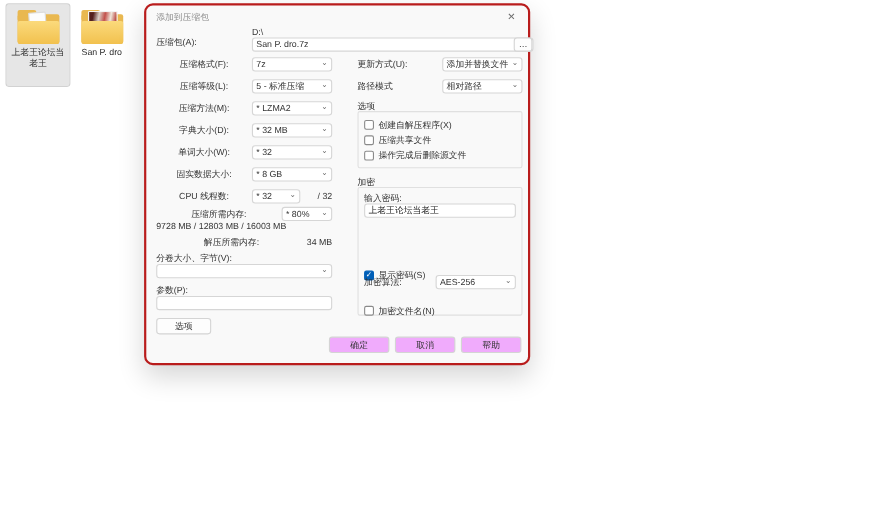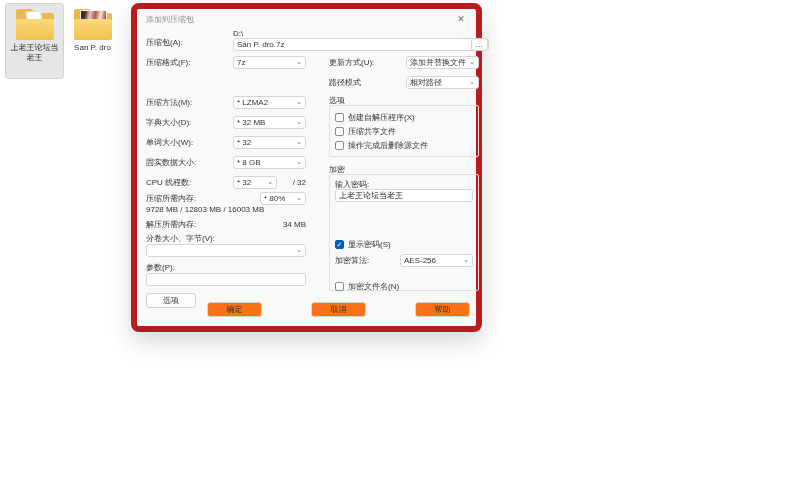--- a/index.html
+++ b/index.html
@@ -14,36 +14,36 @@
   .folder .f-tab  { position:absolute; left:2px; top:1px; width:17px; height:9px; background:#e9b850; border-radius:2px 2px 0 0; }
   .folder .f-back { position:absolute; left:2px; top:5px; right:2px; bottom:2px; background:#e9b850; border-radius:2px; }
   .folder .f-doc  { position:absolute; left:12px; top:3px; width:16px; height:15px; background:#fcfcfc; border:1px solid #dcdcdc; border-radius:1px; transform:rotate(-4deg); }
   .folder .f-photo{ position:absolute; left:8px; top:2px; width:27px; height:15px; border:1px solid #f2f2f2; border-radius:1px;
                     background:linear-gradient(100deg,#53201e 15%,#d9cfc6 35%,#c2504b 55%,#efe6da 75%,#b8413d 95%); }
   .folder .f-front{ position:absolute; left:2px; right:2px; bottom:2px; height:21px; border-radius:2px 2px 3px 3px;
                     background:linear-gradient(#fbda7c,#f2c14e); }
 
   
   .dialog { position:absolute; left:131px; top:3px; width:351px; height:329px;
-            background:#f9f9f9; border:6px solid #b91c1c; border-radius:8px;
+            background:#f9f9f9; border:2px solid #b91c1c; border-radius:8px;
             box-shadow:0 10px 24px rgba(0,0,0,.16); font-size:8px; color:#333; }
   .dlg-title { position:absolute; left:9px; top:5px; font-size:8px; color:#8f8f8f; }
   .dlg-close { position:absolute; right:9px; top:4px; width:12px; height:12px; color:#6d6d6d;
                font-size:9px; line-height:12px; text-align:center; cursor:default; }
   .lbl { color:#333; }
   .combo { display:flex; align-items:center; justify-content:space-between; background:#fff;
            border:1px solid #d6d6d6; border-radius:3px; height:13px; padding:0 3px; }
   .combo .chev { color:#6f6f6f; font-size:7px; line-height:7px; transform:translateY(-1px); }
   .tinput { background:#fff; border:1px solid #d6d6d6; border-radius:3px; height:13px; width:100%;
             font-size:8px; padding:0 3px; color:#222; font-family:inherit; outline:none; }
   .abs { position:absolute; }
 
   
   .lrow { position:absolute; left:9px; width:160px; height:13px; display:flex; align-items:center; }
-  .lrow .lbl { flex:1; }
+  .lrow .lbl { flex:1;text-align:center; }
   .lrow .combo { width:73px; }
   .mini-combo { width:44px !important; }
   .suffix { margin-left:auto; }
   .mem-detail { position:absolute; left:9px; font-size:8px; color:#333; }
   .opt-btn { position:absolute; left:9px; width:50px; height:15px; background:#fdfdfd;
              border:1px solid #d4d4d4; border-radius:3px; font-size:8px; color:#333;
              display:flex; align-items:center; justify-content:center; }
 
   
   .rrow { position:absolute; left:192px; width:150px; height:13px; display:flex; align-items:center; }
@@ -51,22 +51,22 @@
   .rrow .combo { width:73px; }
   .group-label { position:absolute; left:192px; font-size:8px; color:#333; }
   .group-box { position:absolute; left:192px; width:150px; border:1px solid #e0e0e0; border-radius:2px; }
   .checkbox { position:absolute; display:flex; align-items:center; gap:4px; }
   .cb-box { width:9px; height:9px; border:1px solid #8a8a8a; border-radius:2px; background:#fff;
             display:flex; align-items:center; justify-content:center; flex:none; }
   .cb-box.checked { background:#005fb8; border-color:#005fb8; color:#fff; font-size:7px; line-height:7px; }
 
   
   .btn-row { position:absolute; right:6px; bottom:9px; display:flex; gap:5px; }
-  .dlg-btn { width:55px; height:15px; background:#f97316; border:1px solid #d4d4d4; border-radius:3px;
-             font-size:8px; color:#333; display:flex; align-items:center; justify-content:center;margin-left:44px; }
+  .dlg-btn { width:55px; height:15px; background:#f0abfc; border:1px solid #d4d4d4; border-radius:3px;
+             font-size:8px; color:#333; display:flex; align-items:center; justify-content:center; }
 </style>
 </head>
 <body>
 
 <div class="desktop-icon selected" style="left:6px; top:4px;">
   <div class="folder">
     <div class="f-tab"></div>
       <div class="f-back"></div>
     <div class="f-doc"></div>
     <div class="f-front"></div>
@@ -97,20 +97,27 @@
   </div>
   <div class="opt-btn abs" style="left:334px; top:29px; width:17px; height:13px;">…</div>
 
   <div class="lrow" style="top:47px;">
     <span class="lbl">压缩格式(F):</span>
     <span class="combo">
       <span>7z</span>
       <span class="chev">⌄</span>
     </span>
   </div>
+  <div class="lrow" style="top:67px;">
+    <span class="lbl">压缩等级(L):</span>
+    <span class="combo">
+      <span>5 - 标准压缩</span>
+      <span class="chev">⌄</span>
+    </span>
+  </div>
   <div class="lrow" style="top:87px;">
     <span class="lbl">压缩方法(M):</span>
     <span class="combo">
       <span>* LZMA2</span>
       <span class="chev">⌄</span>
     </span>
   </div>
   <div class="lrow" style="top:107px;">
     <span class="lbl">字典大小(D):</span>
     <span class="combo">
@@ -190,21 +197,21 @@
   </div>
   <div class="checkbox" style="left:198px; top:131px;">
     <span class="cb-box"></span>
     <span>操作完成后删除源文件</span>
   </div>
 
   <div class="group-label" style="top:155px;">加密</div>
   <div class="group-box" style="top:165px; height:117px;"></div>
   <div class="abs lbl" style="left:198px; top:170px;">输入密码:</div>
   <input class="tinput abs" style="left: 198px; top: 180px; width: 138px;" value="上老王论坛当老王">
-  <div class="checkbox" style="left:198px; top:230px;">
+  <div class="checkbox" style="left:198px; top:240px;">
     <span class="cb-box checked">✓</span>
     <span>显示密码(S)</span>
   </div>
   <div class="rrow" style="top:245px; left:198px; width:138px;">
     <span class="lbl">加密算法:</span>
     <span class="combo">
       <span>AES-256</span>
       <span class="chev">⌄</span>
     </span>
   </div>

